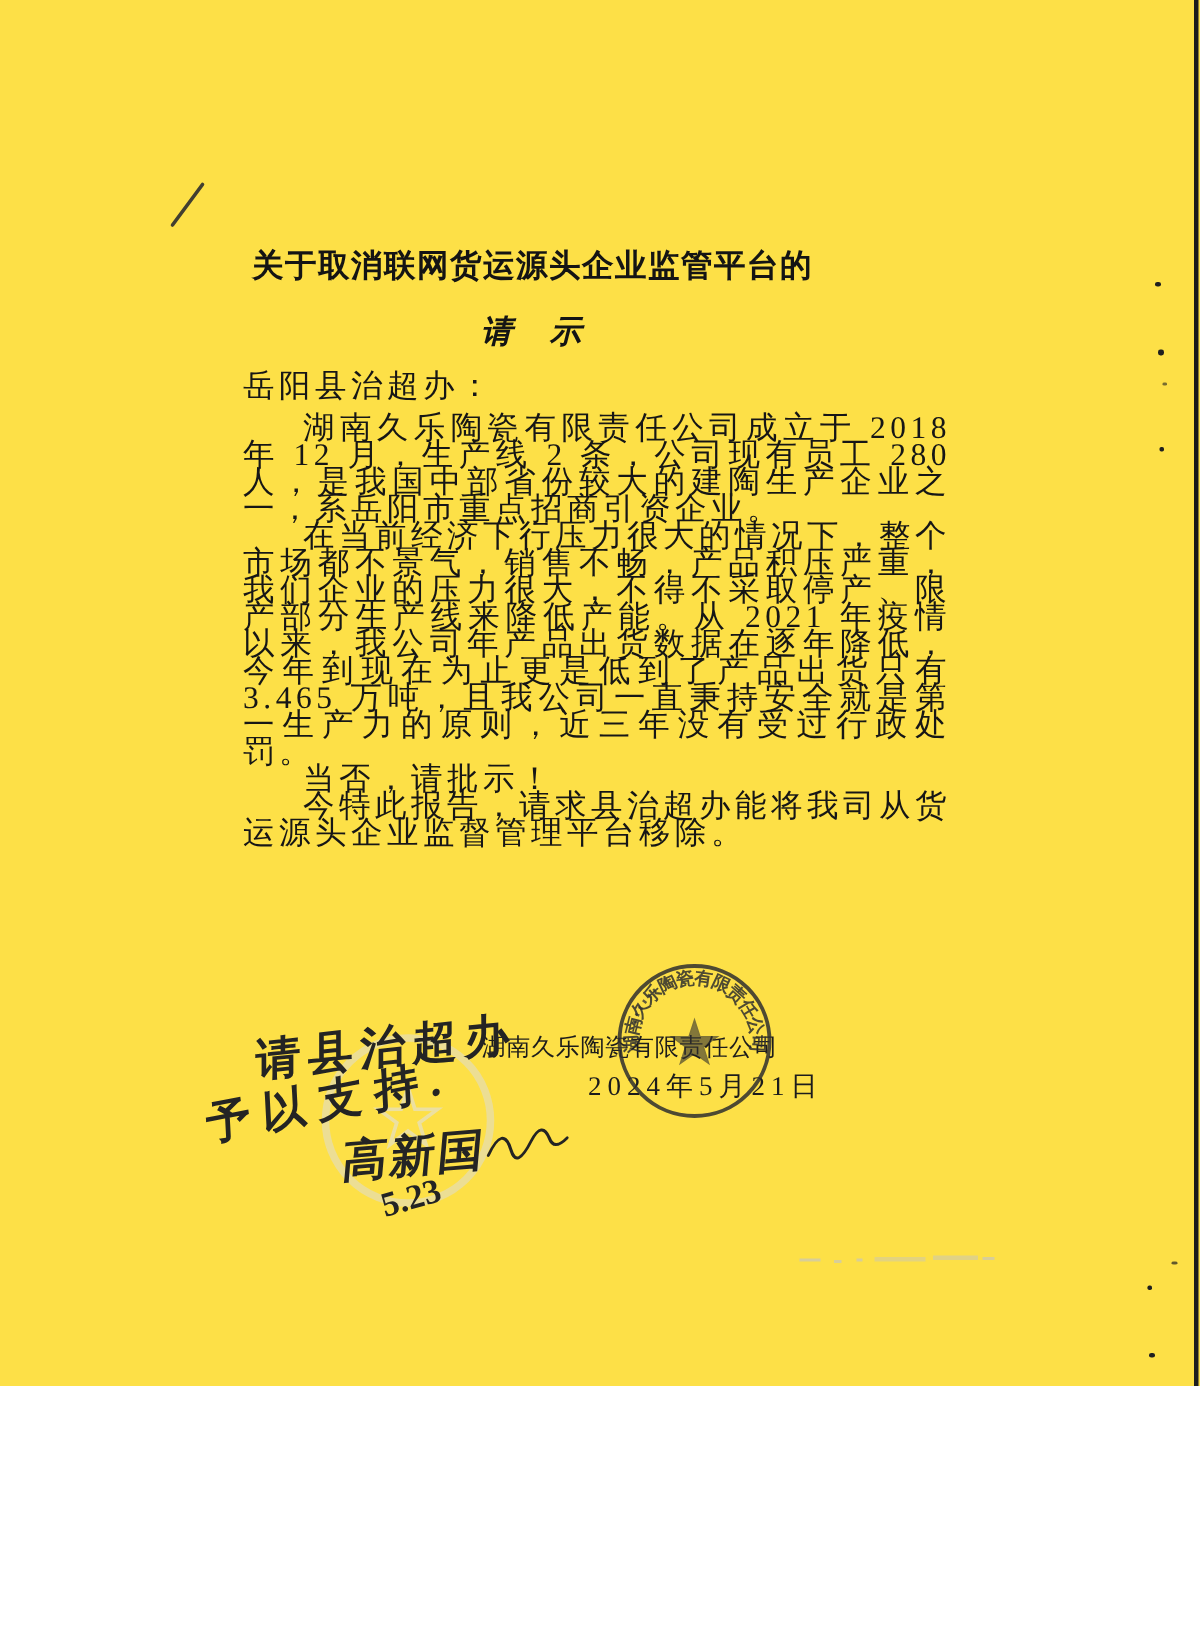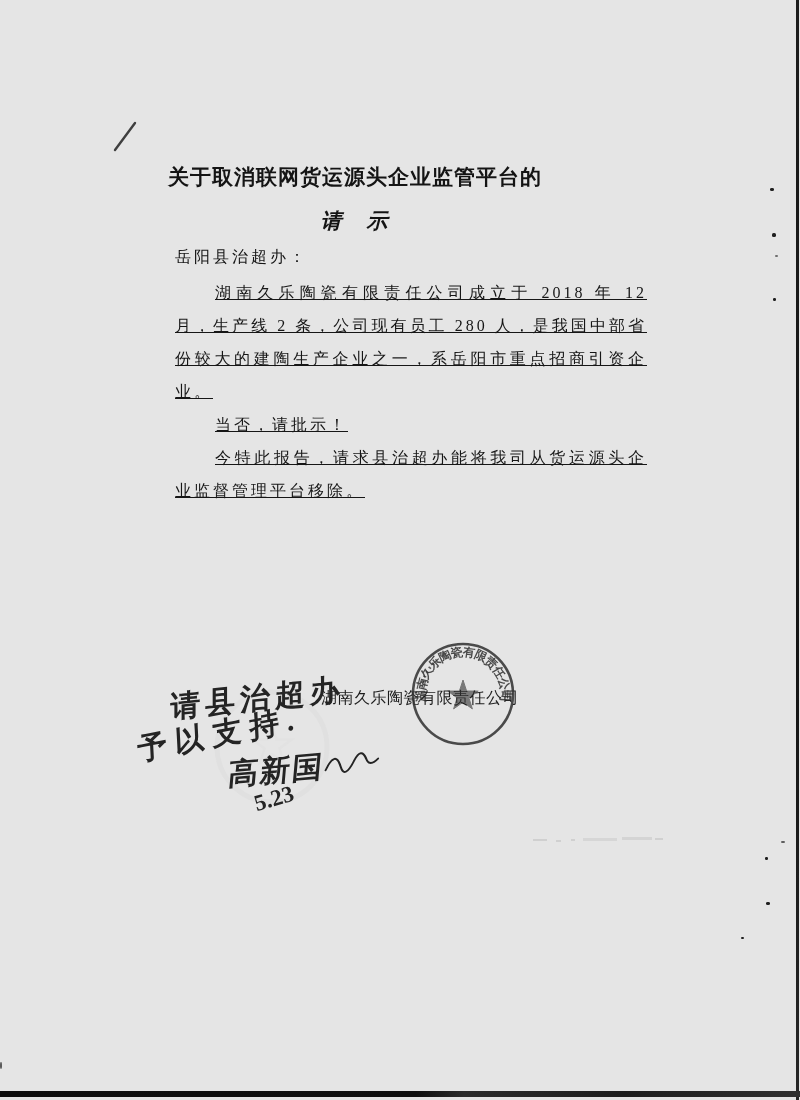--- a/index.html
+++ b/index.html
@@ -1,28 +1,28 @@
 <!DOCTYPE html>
 <html><head>
 <meta charset="utf-8">
 <style>
   html,body{margin:0;padding:0;background:#ffffff;}
   .page{
-    position:relative;width:800px;height:1100px;overflow:hidden;
-    background:#e5e5e5;
+    position:relative;width:800px;height:924px;overflow:hidden;
+    background:#fde047;
     font-family:"Liberation Serif","DejaVu Serif",serif;
     color:#1a1a1a;
   }
   .title{position:absolute;left:118px;width:474px;text-align:center;
     font-weight:bold;font-size:21px;letter-spacing:1px;color:#141414;margin:0;}
   .title1{top:163px;}
   .title2{top:207px;letter-spacing:2px;font-style:italic;}
-  .doc-body{position:absolute;left:162px;top:242px;width:472px;font-size:16px;color:#161616;margin-left:13px;}
+  .doc-body{position:absolute;left:162px;top:242px;width:472px;font-size:21px;color:#161616;}
   .salutation{margin:0 0 4px 0;line-height:30px;letter-spacing:3px;}
-  .para{margin:0;line-height:33px;letter-spacing:3px;text-align:justify;text-indent:40px;text-decoration:underline;}
+  .para{margin:0;line-height:18px;letter-spacing:3px;text-align:justify;text-indent:40px;}
   .sig-company{position:absolute;left:321px;top:688px;font-size:16px;letter-spacing:0.5px;color:#1c1c1c;}
   .sig-date{position:absolute;left:392px;top:712px;font-size:18px;letter-spacing:4px;color:#1c1c1c;}
   .seal-svg{position:absolute;left:403px;top:634px;}
   .ghost-seal{position:absolute;left:208px;top:683px;opacity:0.65;}
   .hw{position:absolute;color:#242424;font-weight:600;white-space:nowrap;
       font-family:"Liberation Serif","DejaVu Serif",serif;}
   .hw-line1{left:170px;top:678px;font-size:30px;letter-spacing:5px;transform:rotate(-6deg) skewX(-6deg);}
   .hw-line2{left:136px;top:714px;font-size:30px;letter-spacing:8px;transform:rotate(-11deg) skewX(-8deg);}
   .hw-sig{left:228px;top:748px;font-size:30px;letter-spacing:2px;transform:rotate(-5deg) skewX(-10deg);}
   .hw-date{left:254px;top:786px;font-size:23px;transform:rotate(-16deg);}
@@ -42,30 +42,32 @@
   <svg class="check-slash" width="40" height="44">
     <line x1="9" y1="34" x2="29" y2="7" stroke="#2e2e2e" stroke-width="2.4" stroke-linecap="round" opacity="0.9"></line>
   </svg>
 
   <h1 class="title title1">关于取消联网货运源头企业监管平台的</h1>
   <h1 class="title title2">请　示</h1>
 
   <div class="doc-body">
     <p class="salutation">岳阳县治超办：</p>
     <p class="para">湖南久乐陶瓷有限责任公司成立于 2018 年 12 月，生产线 2 条，公司现有员工 280 人，是我国中部省份较大的建陶生产企业之一，系岳阳市重点招商引资企业。</p>
+    <p class="para">在当前经济下行压力很大的情况下，整个市场都不景气，销售不畅，产品积压严重，我们企业的压力很大，不得不采取停产、限产部分生产线来降低产能。从 2021 年疫情以来，我公司年产品出货数据在逐年降低，今年到现在为止更是低到了产品出货只有 3.465 万吨，且我公司一直秉持安全就是第一生产力的原则，近三年没有受过行政处罚。</p>
     <p class="para">当否，请批示！</p>
     <p class="para">今特此报告，请求县治超办能将我司从货运源头企业监督管理平台移除。</p>
   </div>
 
   <svg class="ghost-seal" width="128" height="128">
     <circle cx="64" cy="64" r="55" fill="none" stroke="#dcdcdc" stroke-width="5" opacity="0.8"></circle>
     <polygon points="64,42 59.4,56.4 44.4,56.6 56.5,65.5 52,80 64,71 76,80 71.5,65.5 83.6,56.6 68.6,56.4" fill="none" stroke="#e0e0e0" stroke-width="2.5" opacity="0.9"></polygon>
   </svg>
 
   <div class="sig-company">湖南久乐陶瓷有限责任公司</div>
+  <div class="sig-date">2024年5月21日</div>
 
   <svg class="seal-svg" width="120" height="120">
     <circle cx="60" cy="60" r="50" fill="none" stroke="#2f2f2f" stroke-width="2.6" opacity="0.85"></circle>
 
     <path d="M 20 48 A 43 43 0 0 1 34 26" fill="none" stroke="#3a3a3a" stroke-width="3" stroke-dasharray="1.6 3.4" opacity="0.8"></path>
 
     <polygon points="60,46 56.4,57 44.8,57.1 54.1,63.9 50.6,74.9 60,68.2 69.4,74.9 65.9,63.9 75.2,57.1 63.6,57" fill="#333333" opacity="0.6" stroke="#2b2b2b" stroke-width="1"></polygon>
     <defs>
       <path id="sealTextArc" d="M 23.3 69.8 A 38 38 0 1 1 96.7 69.8" fill="none"></path>
     </defs>

